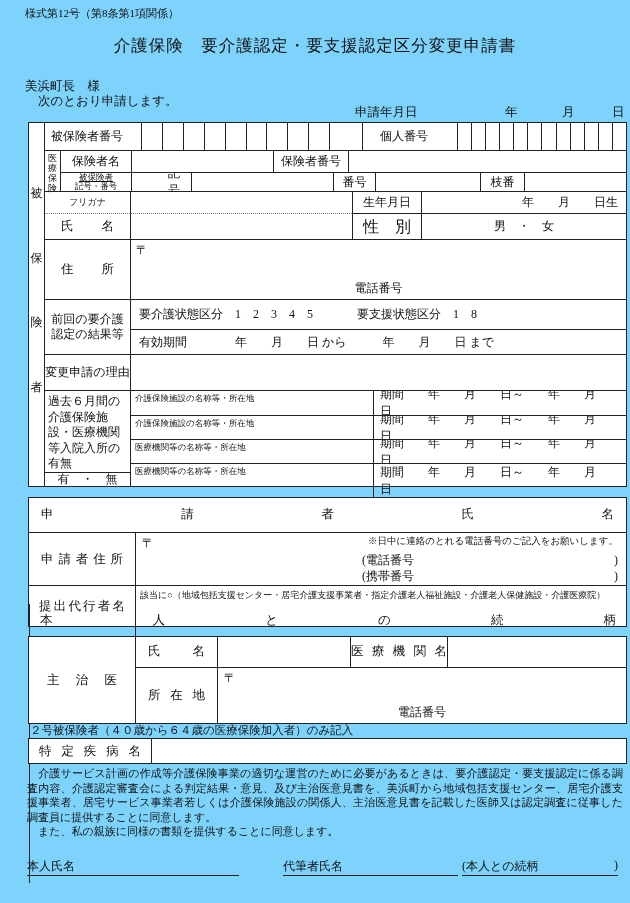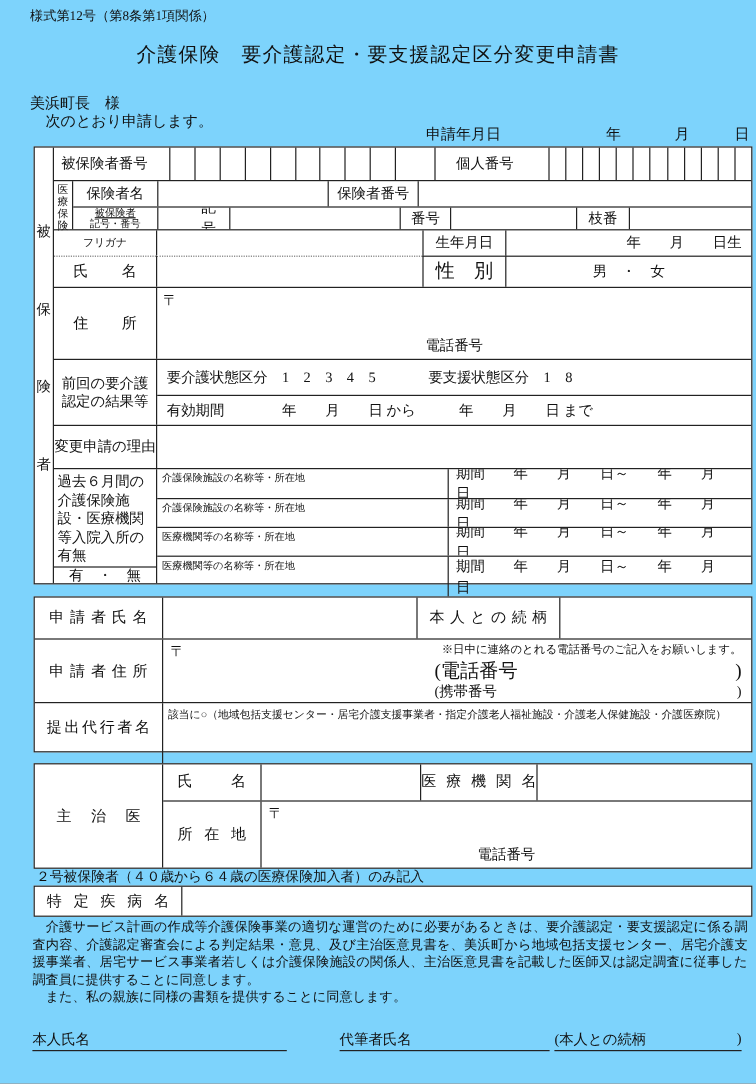--- a/index.html
+++ b/index.html
@@ -172,34 +172,34 @@
             <div class="namecell xs" style="flex:0 0 242px;">医療機関等の名称等・所在地</div>
             <div class="c bl" style="flex:1;padding-left:6px;">期間　　年　　月　　日～　　年　　月　　日</div>
           </div>
         </div>
       </div>
 
     </div>
   </div>
 
   <div class="tbl" style="top:497px;left:28px;width:599px;height:130px;">
-    <div class="row" style="height:34px;">
+    <div class="row" style="height:34px;flex-direction:column;">
       <div class="spread" style="flex:0 0 106px;padding:0 12px;line-height:33px;font-size:12.5px;">申請者氏名</div>
       <div class="c bl" style="flex:1;"></div>
       <div class="spread bl" style="flex:0 0 119px;padding:0 10px;line-height:33px;font-size:12.5px;">本人との続柄</div>
       <div class="c bl" style="flex:0 0 160px;"></div>
     </div>
     <div class="row bt" style="height:53px;">
       <div class="spread" style="flex:0 0 106px;padding:0 12px;line-height:52px;font-size:12.5px;">申請者住所</div>
       <div class="bl" style="flex:1;box-sizing:border-box;display:flex;flex-direction:column;padding:2px 8px 2px 6px;">
         <div style="display:flex;align-items:flex-start;">
           <span style="font-size:12px;">〒</span>
           <span style="margin-left:auto;font-size:9.5px;">※日中に連絡のとれる電話番号のご記入をお願いします。</span>
         </div>
-        <div style="margin-left:auto;width:256px;display:flex;justify-content:space-between;font-size:16px;line-height:16px;">
+        <div style="margin-left:auto;width:256px;display:flex;justify-content:space-between;font-size:12px;line-height:16px;">
           <span>(電話番号</span>
           <span>)</span>
         </div>
         <div style="margin-left:auto;width:256px;display:flex;justify-content:space-between;font-size:12px;line-height:16px;">
           <span>(携帯番号</span>
           <span>)</span>
         </div>
       </div>
     </div>
     <div class="row bt" style="flex:1;">

